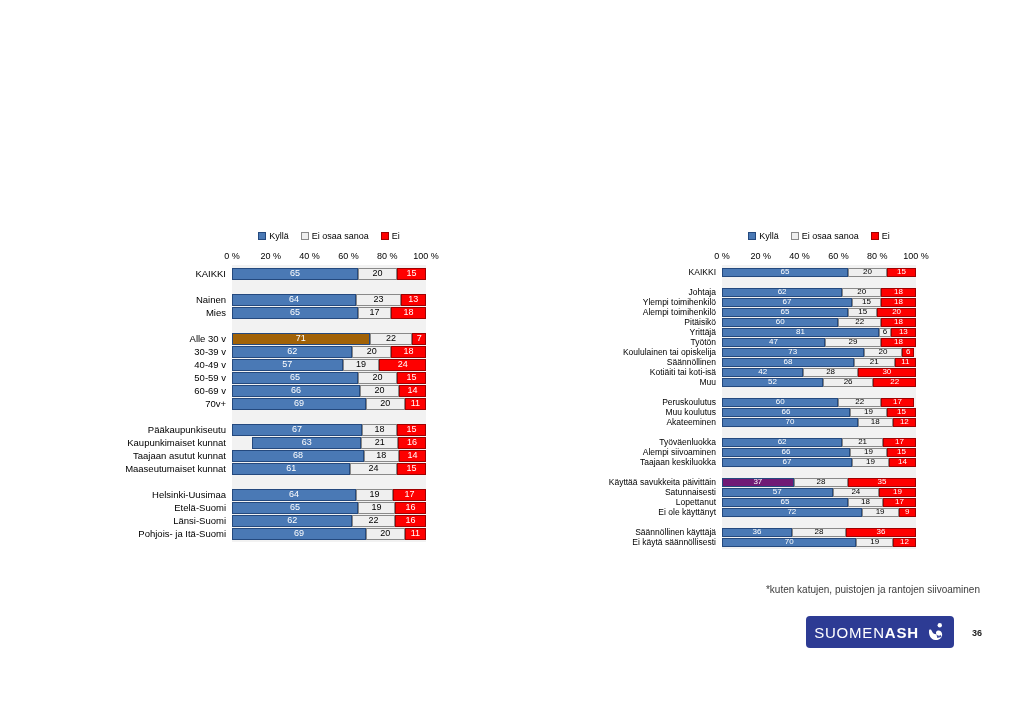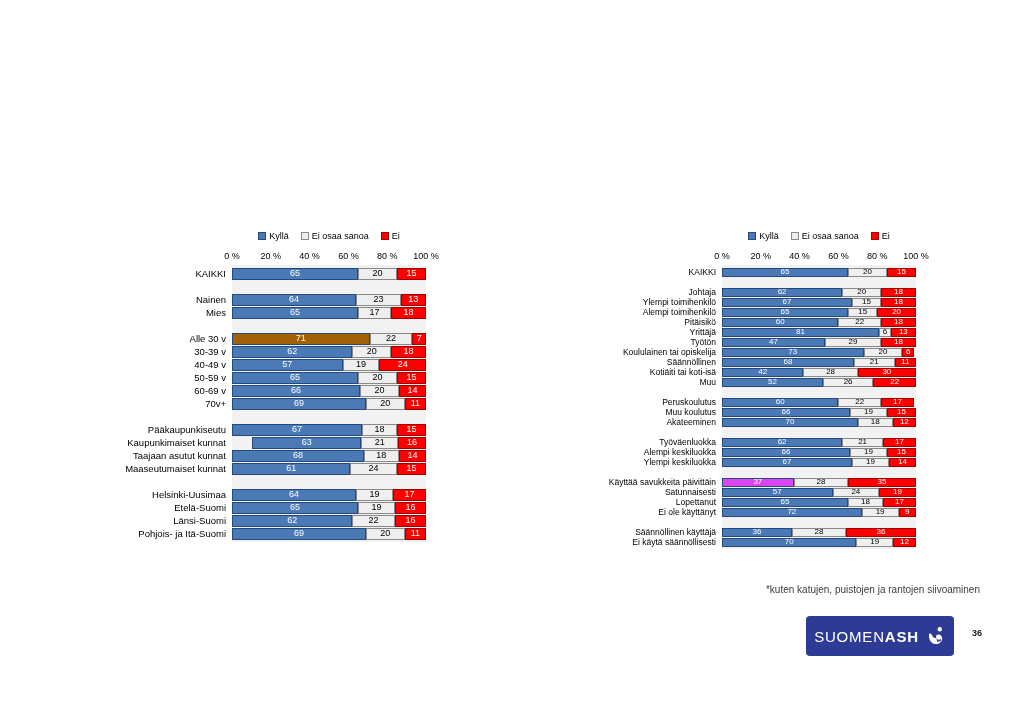--- a/index.html
+++ b/index.html
@@ -38,21 +38,21 @@
        justify-content:center;font-size:var(--num-fs);line-height:1;overflow:hidden;}
 
   
   .footnote{position:absolute;right:44px;top:584px;font-size:10px;color:#3c3c3c;}
 
   .footer{position:absolute;left:38px;top:627px;display:flex;align-items:center;gap:11px;
           font-size:9px;color:#222;}
   .footer .brand{font-weight:bold;letter-spacing:0.3px;}
   .footer .divider{color:#c0c0c0;font-size:13px;font-weight:300;}
 
-  .logo{position:absolute;left:806px;top:616px;width:148px;height:40px;background:#2d3b94;
+  .logo{position:absolute;left:806px;top:616px;width:148px;height:32px;background:#2d3b94;
         border-radius:4px;display:flex;align-items:center;justify-content:center;gap:5px;}
   .logo-text{color:#fff;font-size:15px;letter-spacing:0.8px;white-space:nowrap;}
   .logo-part1{font-weight:400;}
   .logo-part2{font-weight:800;}
   .swan{width:22px;height:22px;flex:0 0 auto;}
 
   .page-num{position:absolute;left:972px;top:628px;font-size:9px;font-weight:bold;color:#222;}
 </style>
 </head>
 <body>
@@ -378,41 +378,41 @@
         <div class="group">
           <div class="row">
             <div class="row-label">Työväenluokka</div>
             <div class="bar">
               <div class="seg" style="width: 62%; background: rgb(74, 121, 181); border-color: rgb(36, 73, 126); color: rgb(255, 255, 255);">62</div>
               <div class="seg" style="width: 21%; background: rgb(239, 239, 239); border-color: rgb(137, 137, 137); color: rgb(0, 0, 0);">21</div>
               <div class="seg" style="width: 17%; background: rgb(254, 0, 0); border-color: rgb(160, 0, 0); color: rgb(255, 255, 255);">17</div>
             </div>
           </div>
           <div class="row">
-            <div class="row-label">Alempi keskiluokka</div>
+            <div class="row-label">Alempi siivoaminen</div>
             <div class="bar">
               <div class="seg" style="width: 66%; background: rgb(74, 121, 181); border-color: rgb(36, 73, 126); color: rgb(255, 255, 255);">66</div>
               <div class="seg" style="width: 19%; background: rgb(239, 239, 239); border-color: rgb(137, 137, 137); color: rgb(0, 0, 0);">19</div>
               <div class="seg" style="width: 15%; background: rgb(254, 0, 0); border-color: rgb(160, 0, 0); color: rgb(255, 255, 255);">15</div>
             </div>
           </div>
           <div class="row">
-            <div class="row-label">Ylempi keskiluokka</div>
+            <div class="row-label">Taajaan keskiluokka</div>
             <div class="bar">
               <div class="seg" style="width: 67%; background: rgb(74, 121, 181); border-color: rgb(36, 73, 126); color: rgb(255, 255, 255);">67</div>
               <div class="seg" style="width: 19%; background: rgb(239, 239, 239); border-color: rgb(137, 137, 137); color: rgb(0, 0, 0);">19</div>
               <div class="seg" style="width: 14%; background: rgb(254, 0, 0); border-color: rgb(160, 0, 0); color: rgb(255, 255, 255);">14</div>
             </div>
           </div>
         </div>
         <div class="group">
           <div class="row">
             <div class="row-label">Käyttää savukkeita päivittäin</div>
             <div class="bar">
-              <div class="seg" style="width: 37%; background: #d946ef; border-color: rgb(36, 73, 126); color: rgb(255, 255, 255);">37</div>
+              <div class="seg" style="width: 37%; background: #701a75; border-color: rgb(36, 73, 126); color: rgb(255, 255, 255);">37</div>
               <div class="seg" style="width: 28%; background: rgb(239, 239, 239); border-color: rgb(137, 137, 137); color: rgb(0, 0, 0);">28</div>
               <div class="seg" style="width: 35%; background: rgb(254, 0, 0); border-color: rgb(160, 0, 0); color: rgb(255, 255, 255);">35</div>
             </div>
           </div>
           <div class="row">
             <div class="row-label">Satunnaisesti</div>
             <div class="bar">
               <div class="seg" style="width: 57%; background: rgb(74, 121, 181); border-color: rgb(36, 73, 126); color: rgb(255, 255, 255);">57</div>
               <div class="seg" style="width: 24%; background: rgb(239, 239, 239); border-color: rgb(137, 137, 137); color: rgb(0, 0, 0);">24</div>
               <div class="seg" style="width: 19%; background: rgb(254, 0, 0); border-color: rgb(160, 0, 0); color: rgb(255, 255, 255);">19</div>

